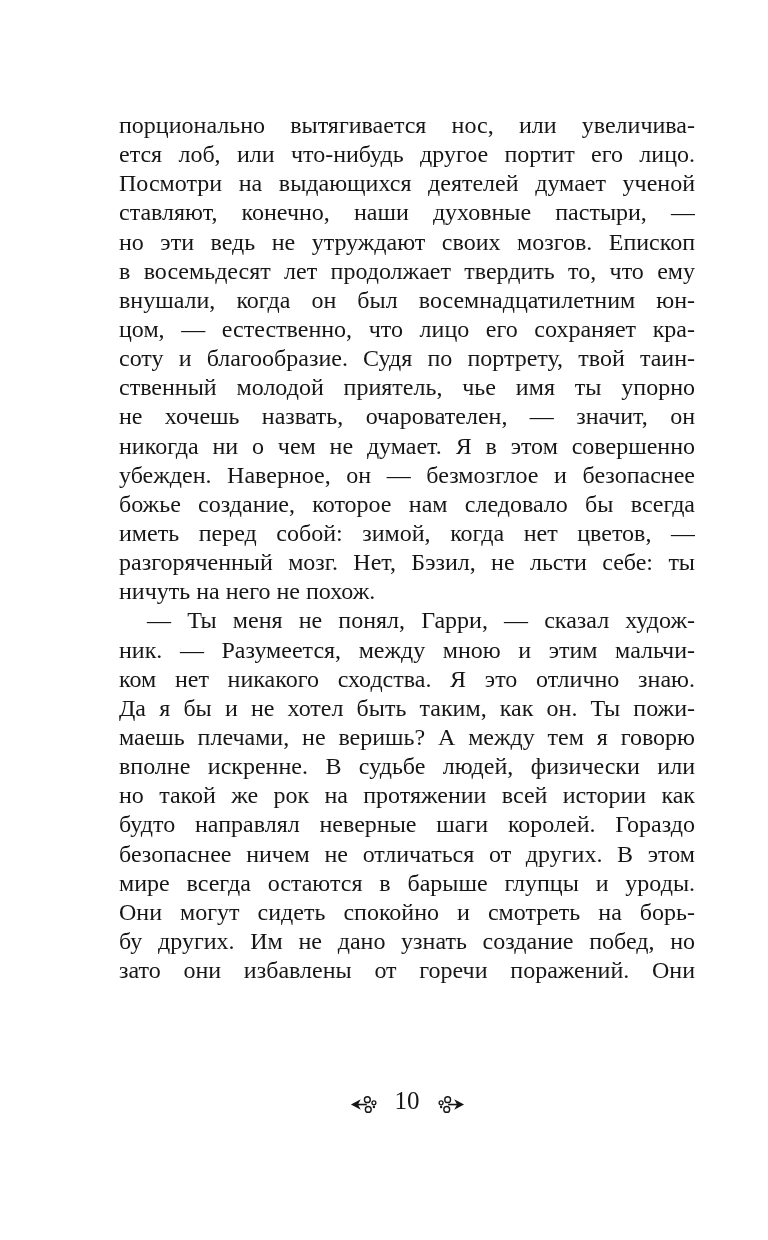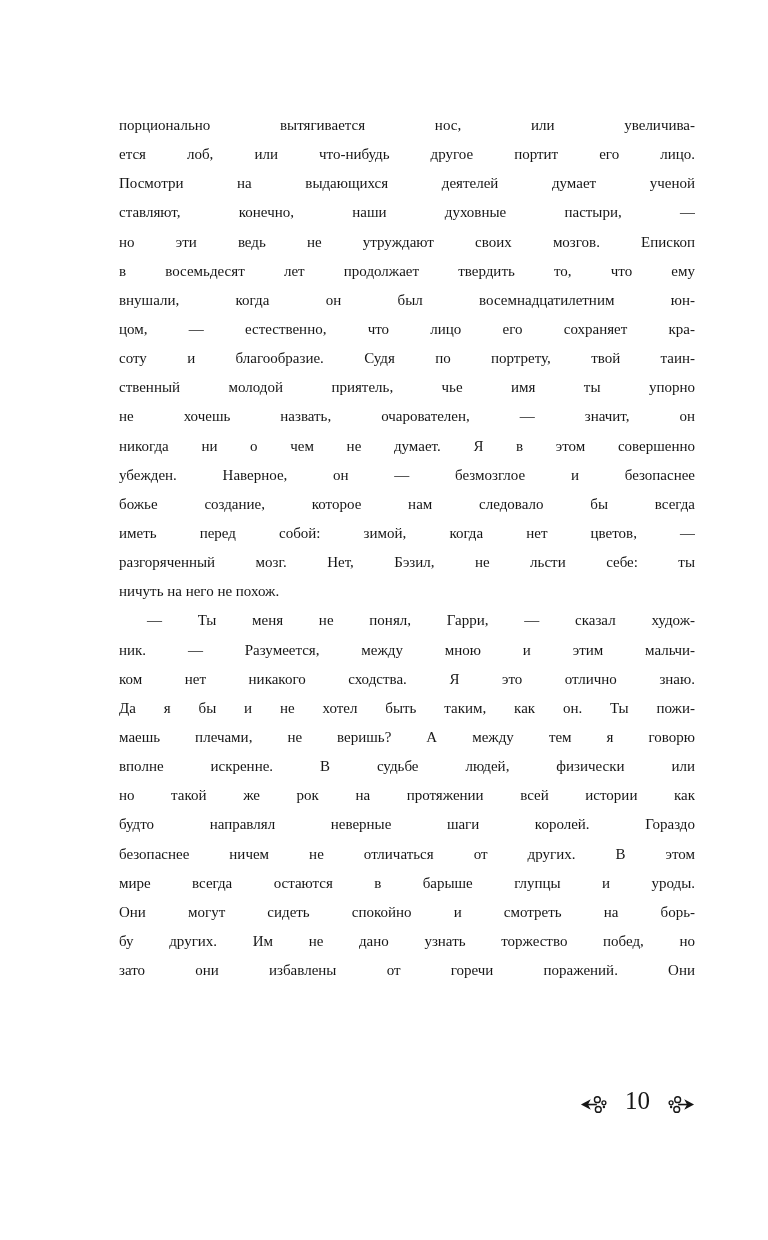--- a/index.html
+++ b/index.html
@@ -15,21 +15,21 @@
     margin: 0 auto;
     overflow: hidden;
     font-family: "Liberation Serif", "DejaVu Serif", serif;
     color: #161616;
   }
   .text-block {
     position: absolute;
     left: 119px;
     top: 111px;
     width: 576px;
-    font-size: 15px;
+    font-size: 24px;
     line-height: 29.15px;
   }
   .line {
     height: 29.15px;
     overflow: hidden;
     text-align: justify;
     text-align-last: justify;
     white-space: normal;
   }
   .line.indent {
@@ -39,21 +39,21 @@
     text-align: right;
     text-align-last: left;
   }
   .footer {
     position: absolute;
     left: 119px;
     top: 1086px;
     width: 576px;
     display: flex;
     align-items: center;
-    justify-content: flex-end;
+    justify-content: center;
     gap: 15px;
   }
   .page-number {
     font-size: 25px;
     line-height: 30px;
     color: #161616;
   }
   .fleuron {
     display: inline-block;
     margin-top: 6px;
@@ -88,21 +88,21 @@
       <div class="line">ник. — Разумеется, между мною и этим мальчи-</div>
       <div class="line">ком нет никакого сходства. Я это отлично знаю.</div>
       <div class="line">Да я бы и не хотел быть таким, как он. Ты пожи-</div>
       <div class="line">маешь плечами, не веришь? А между тем я говорю</div>
       <div class="line">вполне искренне. В судьбе людей, физически или</div>
       <div class="line">но такой же рок на протяжении всей истории как</div>
       <div class="line">будто направлял неверные шаги королей. Гораздо</div>
       <div class="line">безопаснее ничем не отличаться от других. В этом</div>
       <div class="line">мире всегда остаются в барыше глупцы и уроды.</div>
       <div class="line">Они могут сидеть спокойно и смотреть на борь-</div>
-      <div class="line">бу других. Им не дано узнать торжество побед, но</div>
+      <div class="line">бу других. Им не дано узнать создание побед, но</div>
       <div class="line">зато они избавлены от горечи поражений. Они</div>
     </div>
 
   <div class="footer">
     <span class="fleuron left">
       <svg width="30" height="21" viewBox="0 0 32 22" xmlns="http://www.w3.org/2000/svg">
         <path d="M1 11 L11.5 5.5 L8.5 11 L11.5 16.5 Z" fill="#161616"></path>
         <rect x="8" y="10.2" width="10" height="1.7" fill="#161616"></rect>
         <circle cx="18.5" cy="5.8" r="3.1" fill="none" stroke="#161616" stroke-width="1.5"></circle>
         <circle cx="25.5" cy="9.2" r="2.1" fill="none" stroke="#161616" stroke-width="1.4"></circle>

